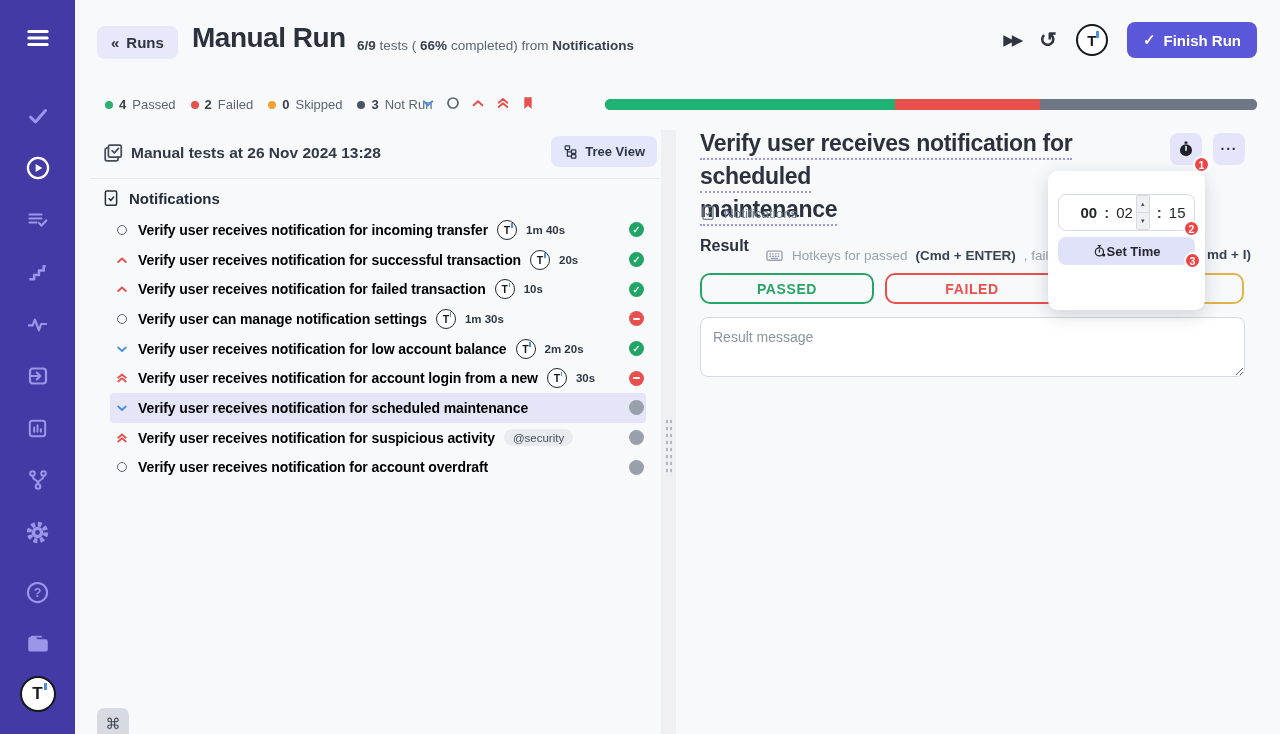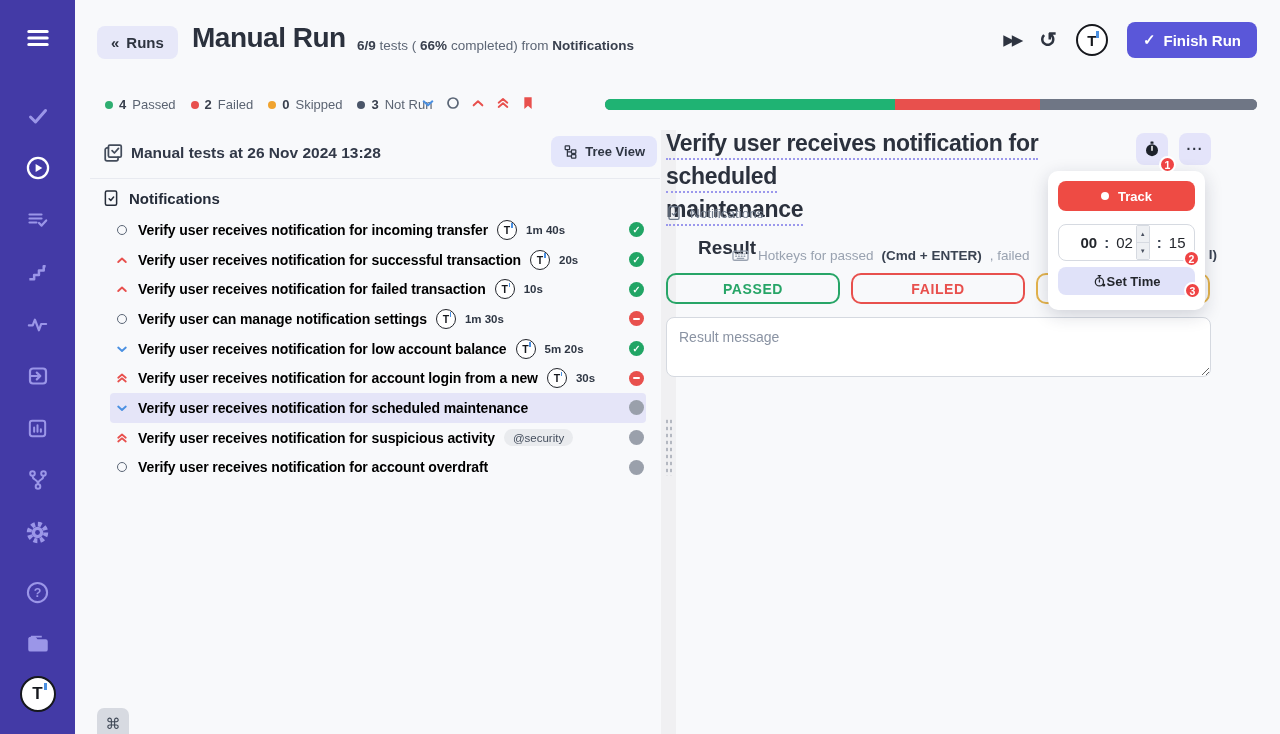--- a/index.html
+++ b/index.html
@@ -91,34 +91,34 @@
   .stat-badge.none { background:#9aa0ab; }
   .cmd-btn { position:absolute; left:7px; top:578px; width:32px; height:32px; background:#d7dae1; border:none;
     border-radius:7px; font-family:inherit; font-size:15px; color:#3f4856; cursor:pointer; }
 
   
   .v-divider { position:absolute; left:661px; top:130px; width:15px; height:604px; background:#f0f0f2; cursor:col-resize; }
   .v-divider .handle { position:absolute; left:3.5px; top:288px; width:8px; height:58px;
     background-image:radial-gradient(#b4b8c1 1px, transparent 1.3px); background-size:4px 7px; }
 
   
-  .detail { position:absolute; left:656px; top:125px; width:570px; height:460px; }
+  .detail { position:absolute; left:690px; top:125px; width:570px; height:460px; }
   .d-title { position:absolute; left:10px; top:2px; width:465px; font-size:23px; font-weight:700;
     color:#2b313d; line-height:33px; letter-spacing:-0.3px; }
   .d-title .uline { border-bottom:2px dotted #9b98ec; padding-bottom:2px; }
   .icon-btn { position:absolute; top:8px; width:32px; height:32px; background:#e4e4fa; border:none; border-radius:8px;
     display:flex; align-items:center; justify-content:center; cursor:pointer; color:#1d222b; }
   .icon-btn.timer { right:58px; }
   .icon-btn.more { right:15px; font-size:14px; font-weight:800; letter-spacing:1px; color:#2e3440; }
   .nbadge { position:absolute; width:17px; height:17px; border-radius:50%; background:#ef4444; border:2px solid #fff;
     color:#fff; font-size:10.5px; font-weight:800; display:flex; align-items:center; justify-content:center; z-index:60; }
   .nbadge.b1 { right:-8px; bottom:-8px; }
   .breadcrumb { position:absolute; left:10px; top:80px; display:flex; align-items:center; gap:8px;
     font-size:13.5px; color:#717c8c; }
-  .result-lbl { position:absolute; left:10px; top:112px; font-size:19px; font-weight:800; color:#2b313d;margin-left:32px; }
+  .result-lbl { position:absolute; left:10px; top:112px; font-size:16px; font-weight:800; color:#2b313d; }
   .hotkeys { position:absolute; left:75px; top:121px; display:flex; align-items:center; gap:8px;
     font-size:13.5px; color:#99a2b0; white-space:nowrap; width:480px; overflow:hidden; }
   .hotkeys b { color:#3a4352; }
   .hotkeys-frag { position:absolute; left:517px; top:122px; font-size:13.5px; font-weight:700; color:#3a4352; }
   .res-btns { position:absolute; left:10px; top:148px; display:flex; gap:11px; }
   .res-btn { width:174px; height:31px; border-radius:10px; background:transparent; font-family:inherit;
     font-size:14px; font-weight:800; letter-spacing:0.6px; cursor:pointer; }
   .res-btn.p { border:2px solid #27a567; color:#27a567; }
   .res-btn.f { border:2px solid #e8504d; color:#e8504d; }
   .res-btn.s { border:2px solid #e4b34c; color:#dfa63c; }
@@ -421,21 +421,21 @@
       <span class="pri">
           <svg width="14" height="14" viewBox="0 0 24 24" fill="none" stroke="#4a90e2" stroke-width="3.2" stroke-linecap="round" stroke-linejoin="round">
             <path d="M5.5 9.5l6.5 6 6.5-6"></path>
           </svg>
         </span>
       <span class="name">Verify user receives notification for low account balance</span>
       <span class="ticon">
           <span>T</span>
           <span class="tk"></span>
         </span>
-      <span class="dur">5m 20s</span>
+      <span class="dur">2m 20s</span>
       <span class="sp"></span>
         <span class="stat-badge pass"></span>
     </div>
 
     <div class="trow">
       <span class="pri">
           <svg width="14" height="14" viewBox="0 0 24 24" fill="none" stroke="#e8504d" stroke-width="3" stroke-linecap="round" stroke-linejoin="round">
             <path d="M5.5 11.5L12 6l6.5 5.5M5.5 18L12 12.5 18.5 18"></path>
           </svg>
         </span>
@@ -531,24 +531,20 @@
   <div class="res-btns">
     <button class="res-btn p">PASSED</button>
     <button class="res-btn f">FAILED</button>
     <button class="res-btn s">SKIPPED</button>
   </div>
 
   <textarea class="res-msg" placeholder="Result message" style=""></textarea>
 </section>
 
 <div class="popup">
-  <button class="track-btn">
-    <span class="rec"></span>
-    <span>Track</span>
-  </button>
   <div class="time-field">
     <span class="h">00</span>
     <span class="colon">:</span>
     <span>02</span>
     <span class="spinner">
       <span>▲</span>
       <span>▼</span>
     </span>
     <span class="colon">:</span>
     <span>15</span>

